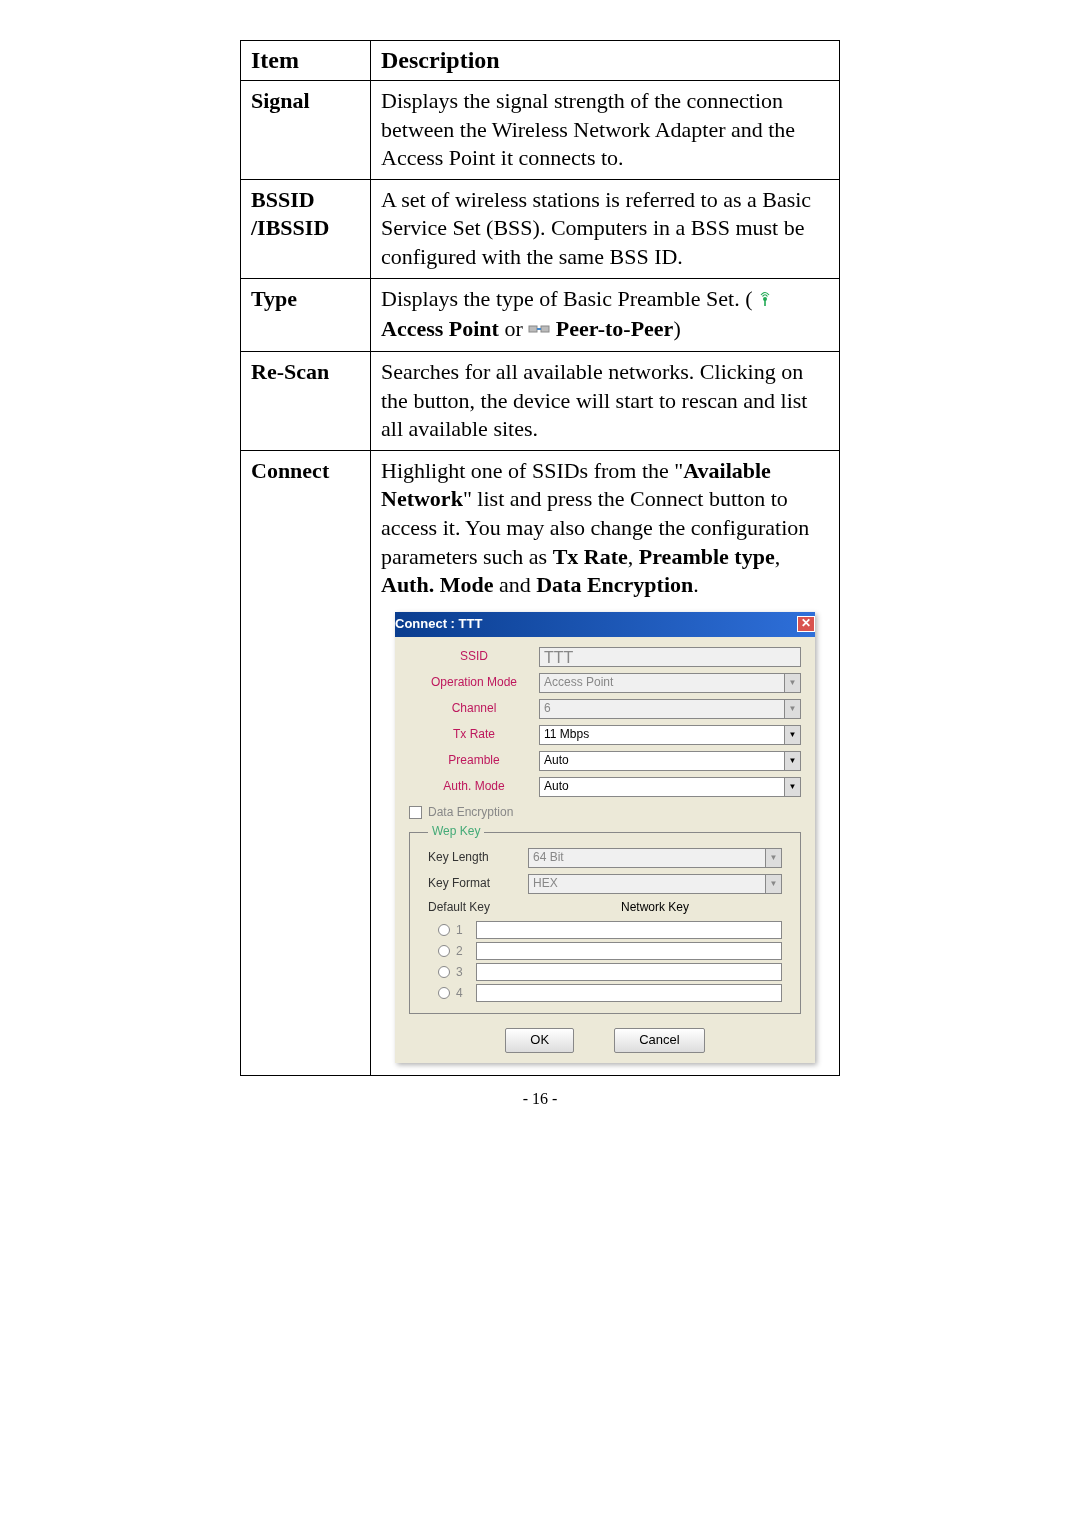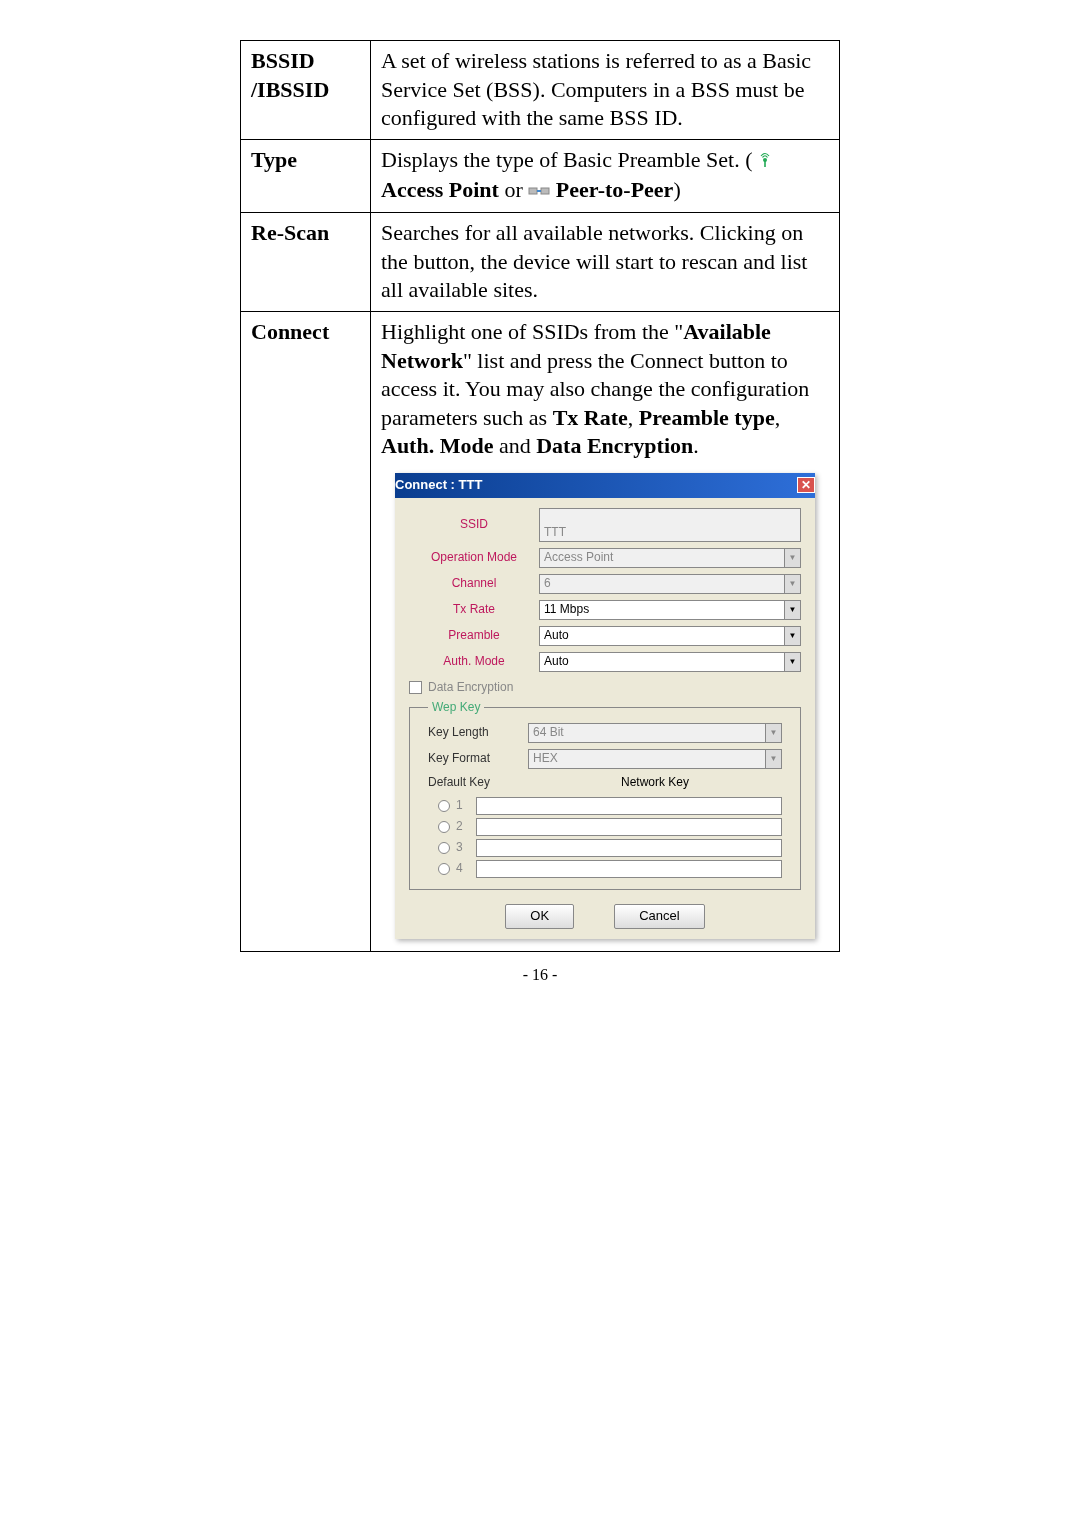--- a/index.html
+++ b/index.html
@@ -96,22 +96,22 @@
       width: 130px;
       font-size: 12px;
       color: #be185d;
       text-align: center;
     }
     .form-input {
       flex: 1;
       border: 1px solid #888;
       background: #fff;
       height: 20px;
-      font-size: 12px;
-      padding: 16px 4px;
+      font-size: 16px;
+      padding: 0 4px;
     }
     .form-input.disabled {
       background: #f0f0f0;
       color: #888;
     }
     .form-select {
       flex: 1;
       border: 1px solid #888;
       background: #fff;
       height: 20px;
@@ -212,20 +212,28 @@
       font-size: 16px;
       margin-top: 14px;
     }
   </style>
 </head>
 <body>
 
 <div class="page">
   <table class="main-table">
     <tbody>
+        <tr>
+      <th class="col-item">Item</th>
+      <th>Description</th>
+    </tr>
+    <tr>
+      <td class="col-item">Signal</td>
+      <td class="col-desc">Displays the signal strength of the connection between the Wireless Network Adapter and the Access Point it connects to.</td>
+    </tr>
     <tr>
       <td class="col-item">BSSID /IBSSID</td>
       <td class="col-desc">A set of wireless stations is referred to as a Basic Service Set (BSS). Computers in a BSS must be configured with the same BSS ID.</td>
     </tr>
     <tr>
       <td class="col-item">Type</td>
       <td class="col-desc">
         <span>Displays the type of Basic Preamble Set. ( </span>
         <span class="icon-ap">
           <svg width="14" height="18" viewBox="0 0 14 18">

